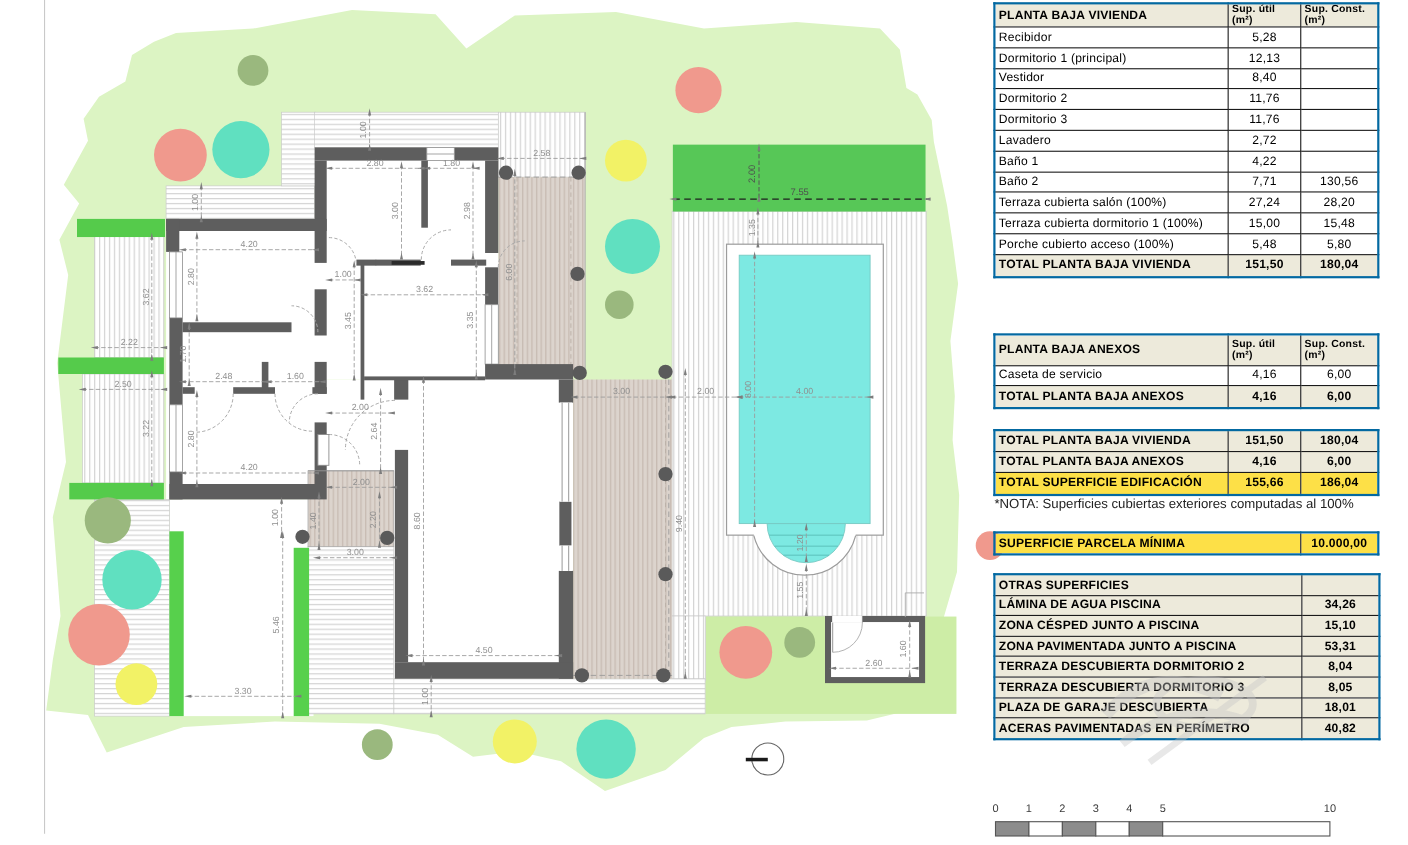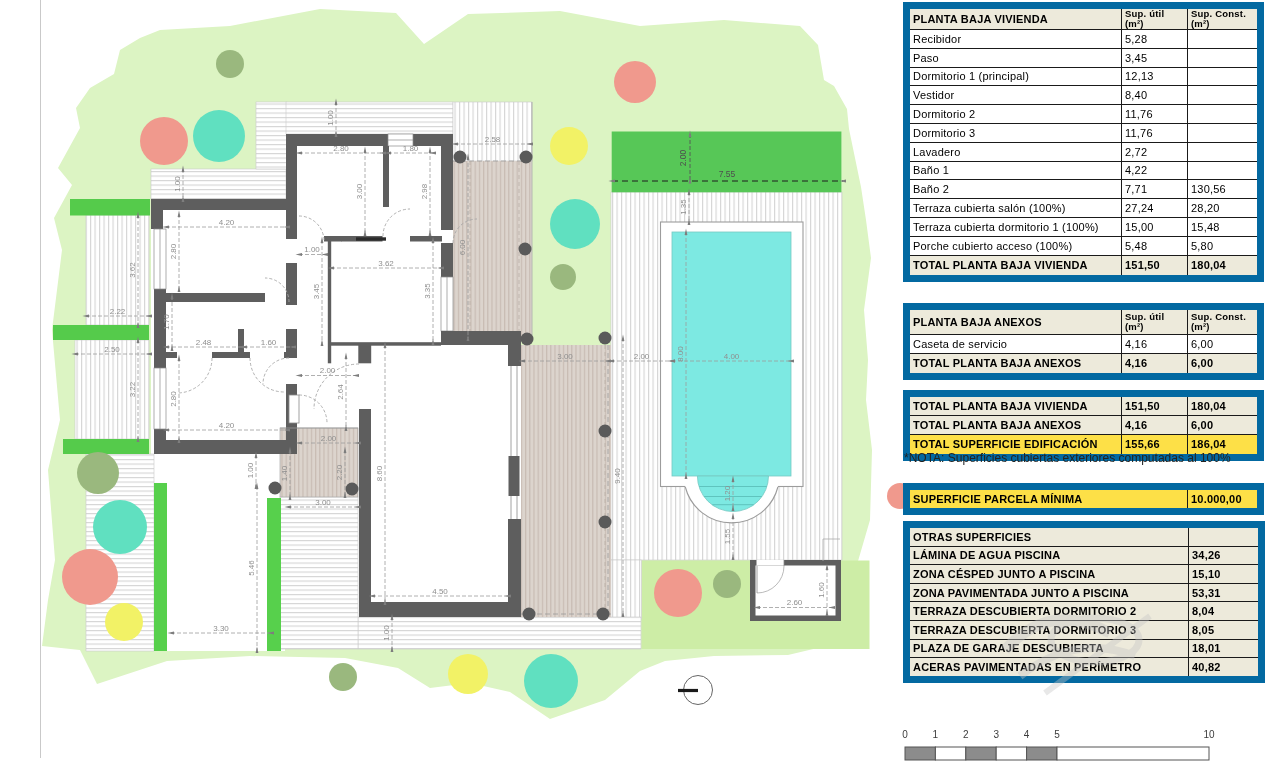--- a/index.html
+++ b/index.html
@@ -1,29 +1,29 @@
 <!DOCTYPE html>
 <html><head><meta charset="utf-8"><title>Plano</title>
 <style>
 html,body{margin:0;padding:0;}
 body{width:1280px;height:768px;position:relative;background:#ffffff;
  font-family:"Liberation Sans",sans-serif;overflow:hidden;}
 svg{position:absolute;left:0;top:0;}
 .tb{position:absolute;border-collapse:collapse;table-layout:fixed;
  font-family:"Liberation Sans",sans-serif;font-size:11px;color:#000;}
 .tb td{border:1px solid #1a1a1a;padding:0 3px;height:17.8px;overflow:hidden;white-space:nowrap;letter-spacing:0.2px;}
-.tb{border:7px solid #0369a1;}
+.tb{border:2px solid #0369a1;}
 .c1{width:205px;}
 .c2{width:59px;}
 .c3{width:63px;}
 .c5{width:63px;}
 .hd td{background:#edeadb;}
 .bl td{background:#fde047;}
 .b{font-weight:bold;}
-.v{text-align:left;margin-left:44px;}
+.v{text-align:center;margin-left:44px;}
 .ch{font-weight:bold;font-size:9.5px;line-height:10px;}
 .tt td{height:19px;}
 .t5 td{height:17.6px;}
 </style></head>
 <body>
 
 <svg width="1280" height="768" viewBox="0 0 1280 768" xmlns="http://www.w3.org/2000/svg">
     <defs>
 <pattern id="ph" width="4.5" height="4.5" patternUnits="userSpaceOnUse">
   <rect width="4.5" height="4.5" fill="#ffffff"></rect>
@@ -394,25 +394,20 @@
         <td class="c1 b">PLANTA BAJA VIVIENDA</td>
         <td class="c2 ch">Sup. útil<br>(m²)</td>
         <td class="c3 ch">Sup. Const.<br>(m²)</td>
       </tr>
       <tr>
         <td class="c1">Recibidor</td>
         <td class="c2 v">5,28</td>
         <td class="c3 v"></td>
       </tr>
       <tr>
-        <td class="c1">Paso</td>
-        <td class="c2 v">3,45</td>
-        <td class="c3 v"></td>
-      </tr>
-      <tr>
         <td class="c1">Dormitorio 1 (principal)</td>
         <td class="c2 v">12,13</td>
         <td class="c3 v"></td>
       </tr>
       <tr>
         <td class="c1">Vestidor</td>
         <td class="c2 v">8,40</td>
         <td class="c3 v"></td>
       </tr>
       <tr>

